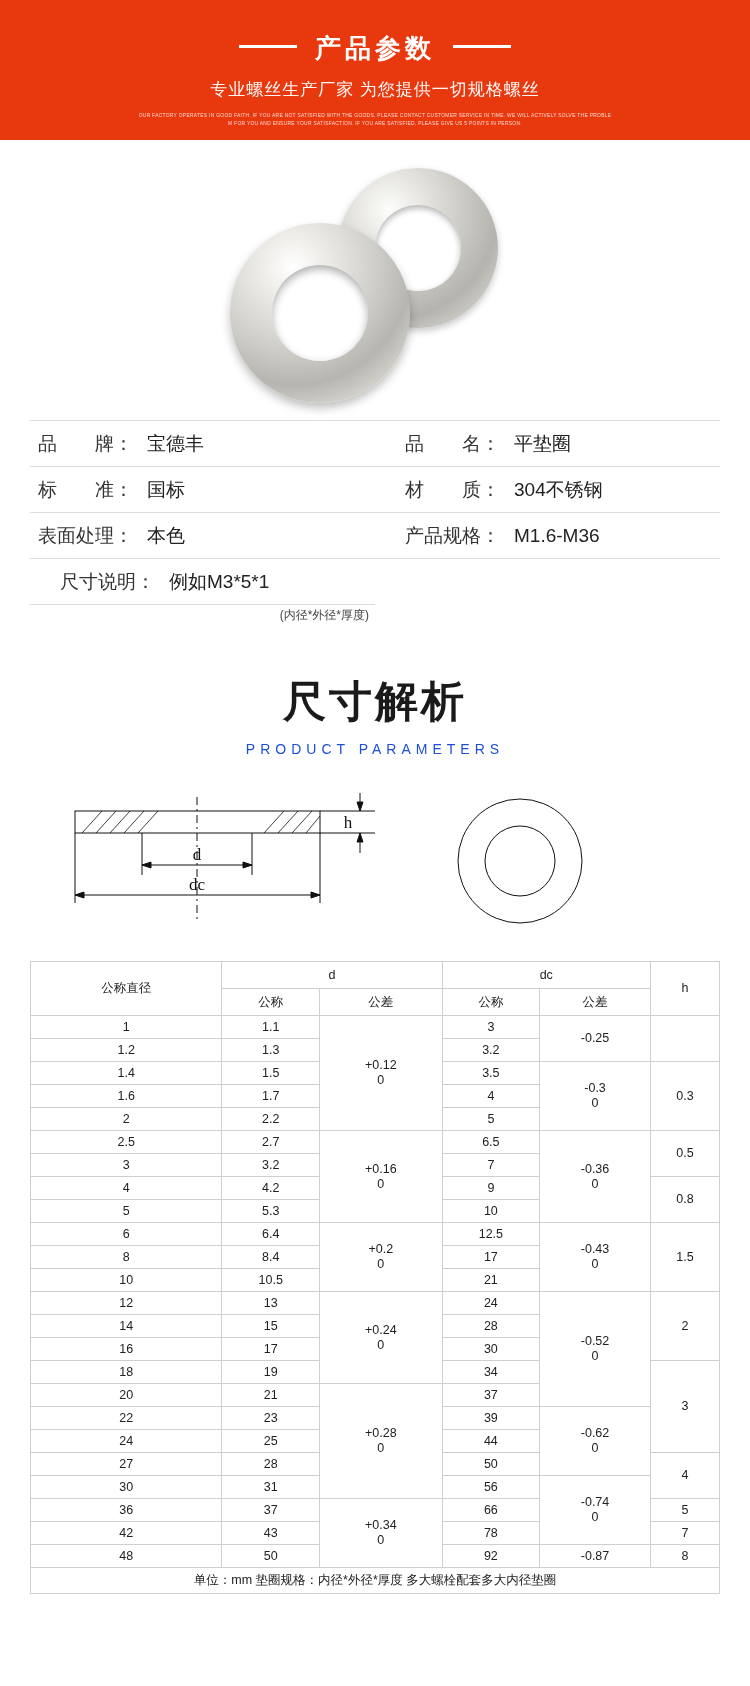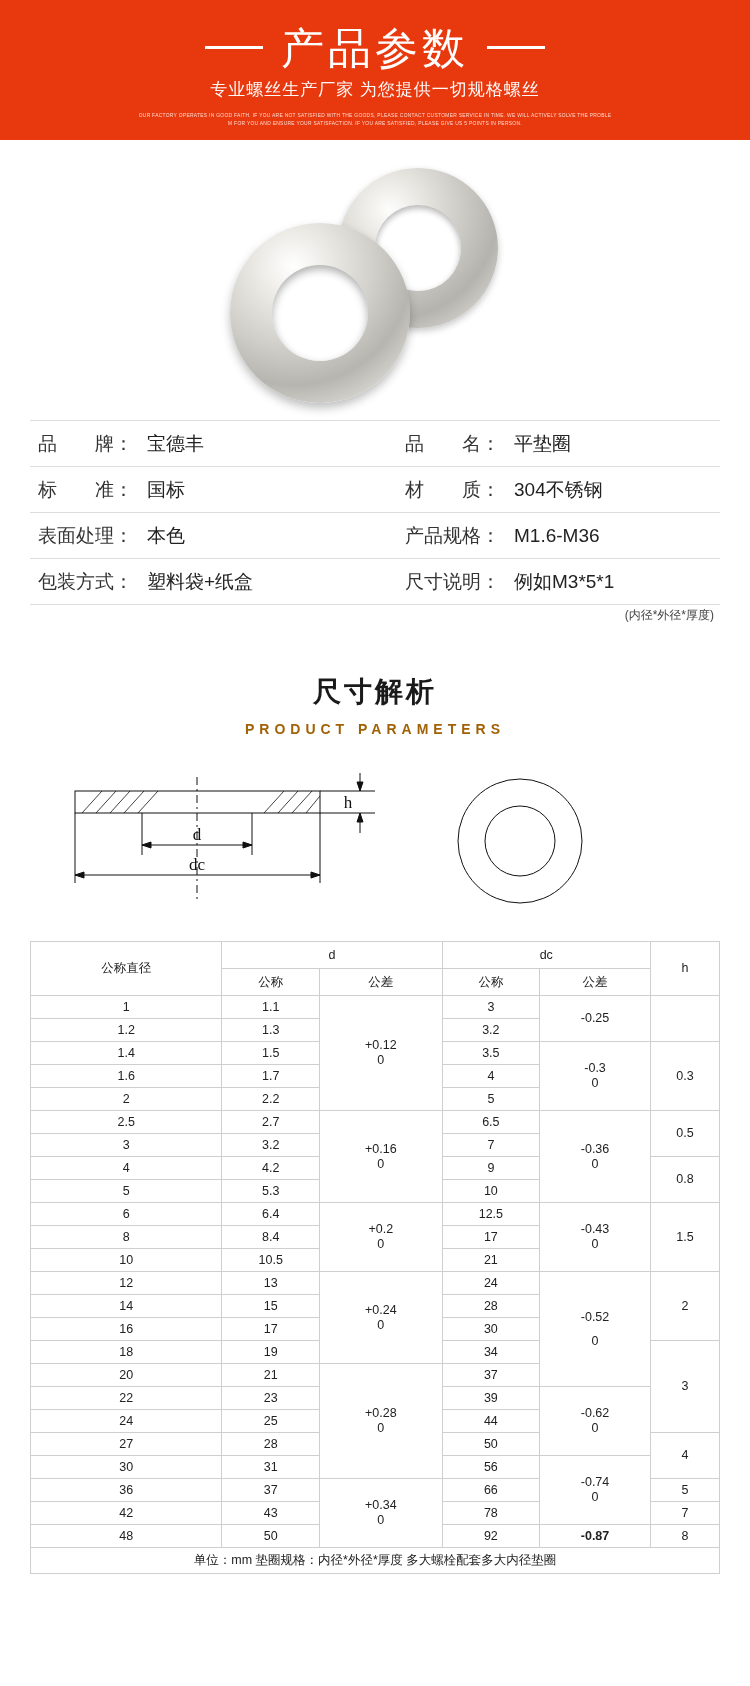--- a/index.html
+++ b/index.html
@@ -15,22 +15,22 @@
   
   .banner{
     background:#e8380d;
     height:140px;
     position:relative;
     text-align:center;
     color:#fff;
     overflow:hidden;
   }
   .banner-title{
-    font-size:43px;
-    font-weight:normal;
+    font-size:26px;
+    font-weight:bold;
     letter-spacing:4px;
     padding-top:24px;
     line-height:48px;
     position:relative;
     display:inline-block;
   }
   .banner-title .rule{
     display:inline-block;
     width:58px;
     height:3px;
@@ -134,31 +134,30 @@
     margin-top:17px;
   }
   .specs-wrap{position:relative;padding-bottom:26px;}
 
   
   .sec-title{
     text-align:center;
     margin-top:42px;
   }
   .sec-title .cn{
-    font-size:28px;
+    font-size:43px;
     font-weight:bold;
     letter-spacing:3px;
     color:#1a1a1a;
   }
   .sec-title .en{
     font-size:14px;
     letter-spacing:5px;
-    color:#a16207;
+    color:#1d4ed8;
     margin-top:10px;
-    font-weight:bold;
   }
 
   
   .drawings{
     width:690px;
     margin:26px auto 0;
     height:160px;
     position:relative;
   }
 
@@ -236,24 +235,20 @@
         <span class="spec-label">材　　质：</span>
         <span class="spec-value">304不锈钢</span>
       </div>
       <div class="spec-cell left">
         <span class="spec-label">表面处理：</span>
         <span class="spec-value">本色</span>
       </div>
       <div class="spec-cell right">
         <span class="spec-label">产品规格：</span>
         <span class="spec-value">M1.6-M36</span>
-      </div>
-      <div class="spec-cell left">
-        <span class="spec-label">包装方式：</span>
-        <span class="spec-value">塑料袋+纸盒</span>
       </div>
       <div class="spec-cell right">
         <span class="spec-label">尺寸说明：</span>
         <span class="spec-value">例如M3*5*1</span>
         <span class="spec-note">(内径*外径*厚度)</span>
       </div>
     </div>
   </div>
 
   <div class="sec-title">
@@ -405,21 +400,21 @@
           <td>10</td>
           <td>10.5</td>
           <td>21</td>
         </tr>
         <tr>
           <td>12</td>
           <td>13</td>
           <td rowspan="4" style="white-space: pre-line; line-height: 15px;">+0.24
 0</td>
           <td>24</td>
-          <td rowspan="5" style="white-space: pre-line; line-height: 24px;">-0.52
+          <td rowspan="5" style="white-space: pre-line; line-height: 15px;">-0.52
 0</td>
           <td rowspan="3">2</td>
         </tr>
         <tr>
           <td>14</td>
           <td>15</td>
           <td>28</td>
         </tr>
         <tr>
           <td>16</td>
@@ -475,20 +470,20 @@
         <tr>
           <td>42</td>
           <td>43</td>
           <td>78</td>
           <td rowspan="1">7</td>
         </tr>
         <tr>
           <td>48</td>
           <td>50</td>
           <td>92</td>
-          <td rowspan="1" style="white-space: pre-line; line-height: 15px; font-weight: bold;">-0.87</td>
+          <td rowspan="1" style="white-space: pre-line; line-height: 15px;">-0.87</td>
           <td rowspan="1">8</td>
         </tr>
       </tbody>
   </table>
   <div class="footer-note">单位：mm 垫圈规格：内径*外径*厚度 多大螺栓配套多大内径垫圈</div>
 
 </div>
 
 </body></html>

